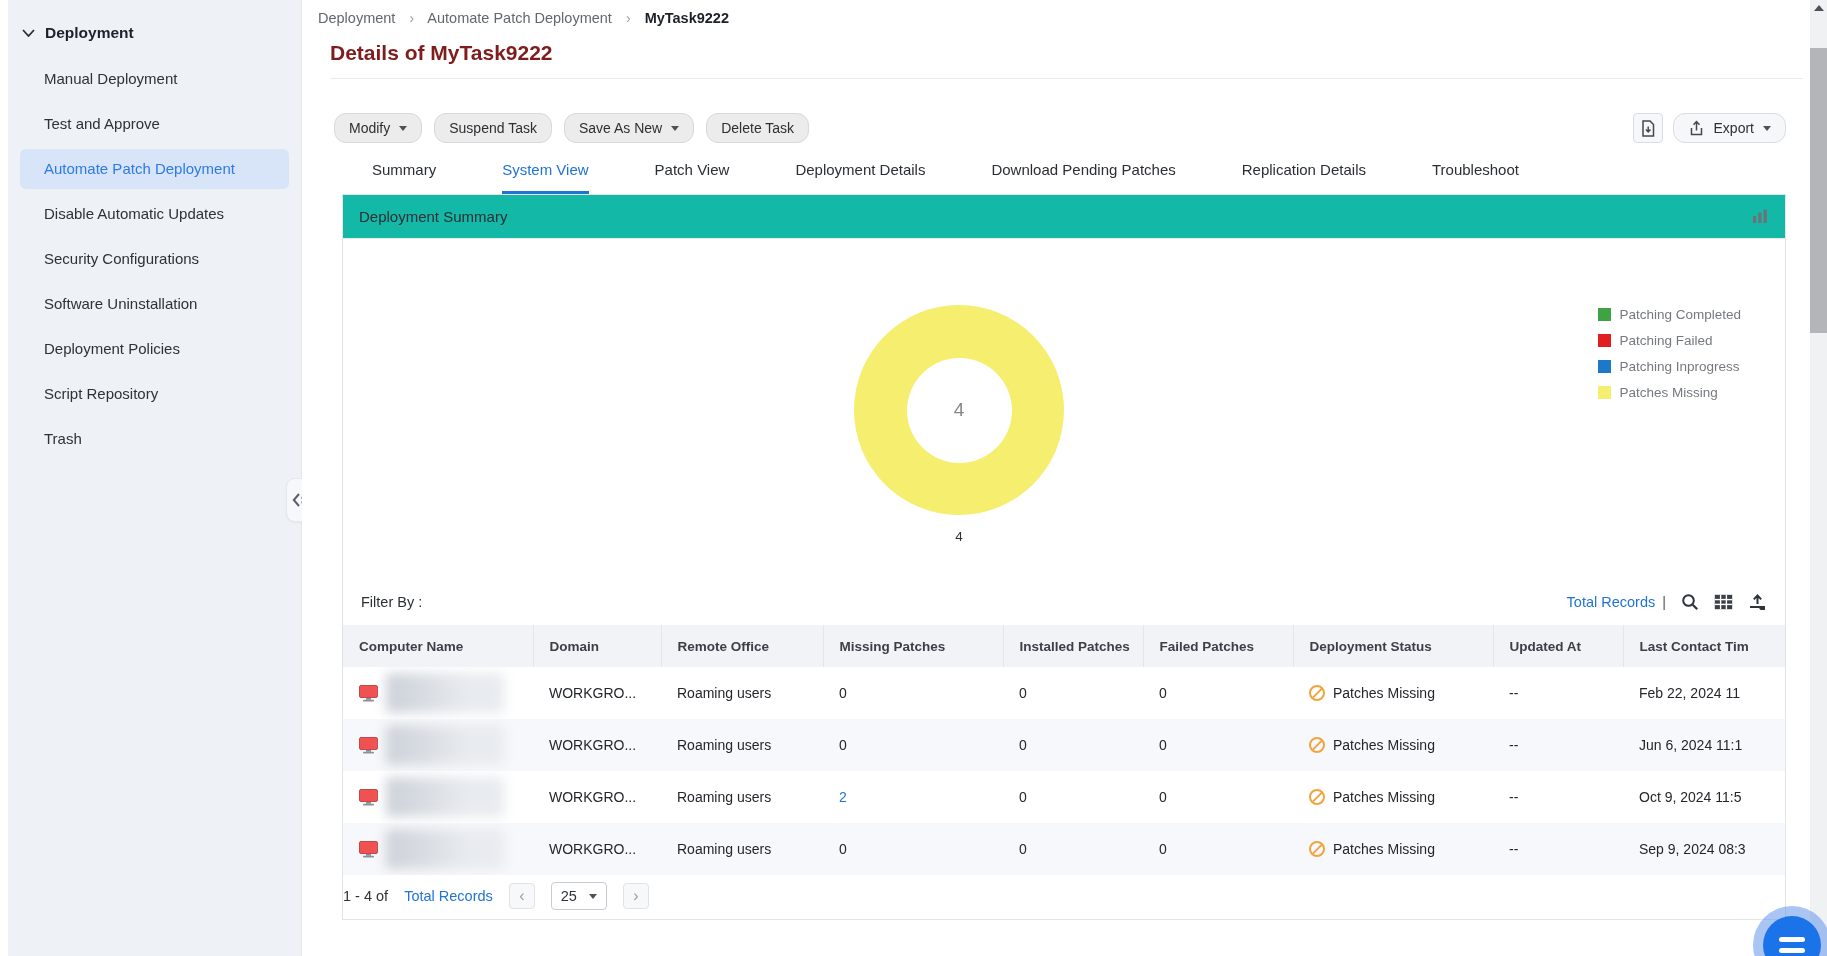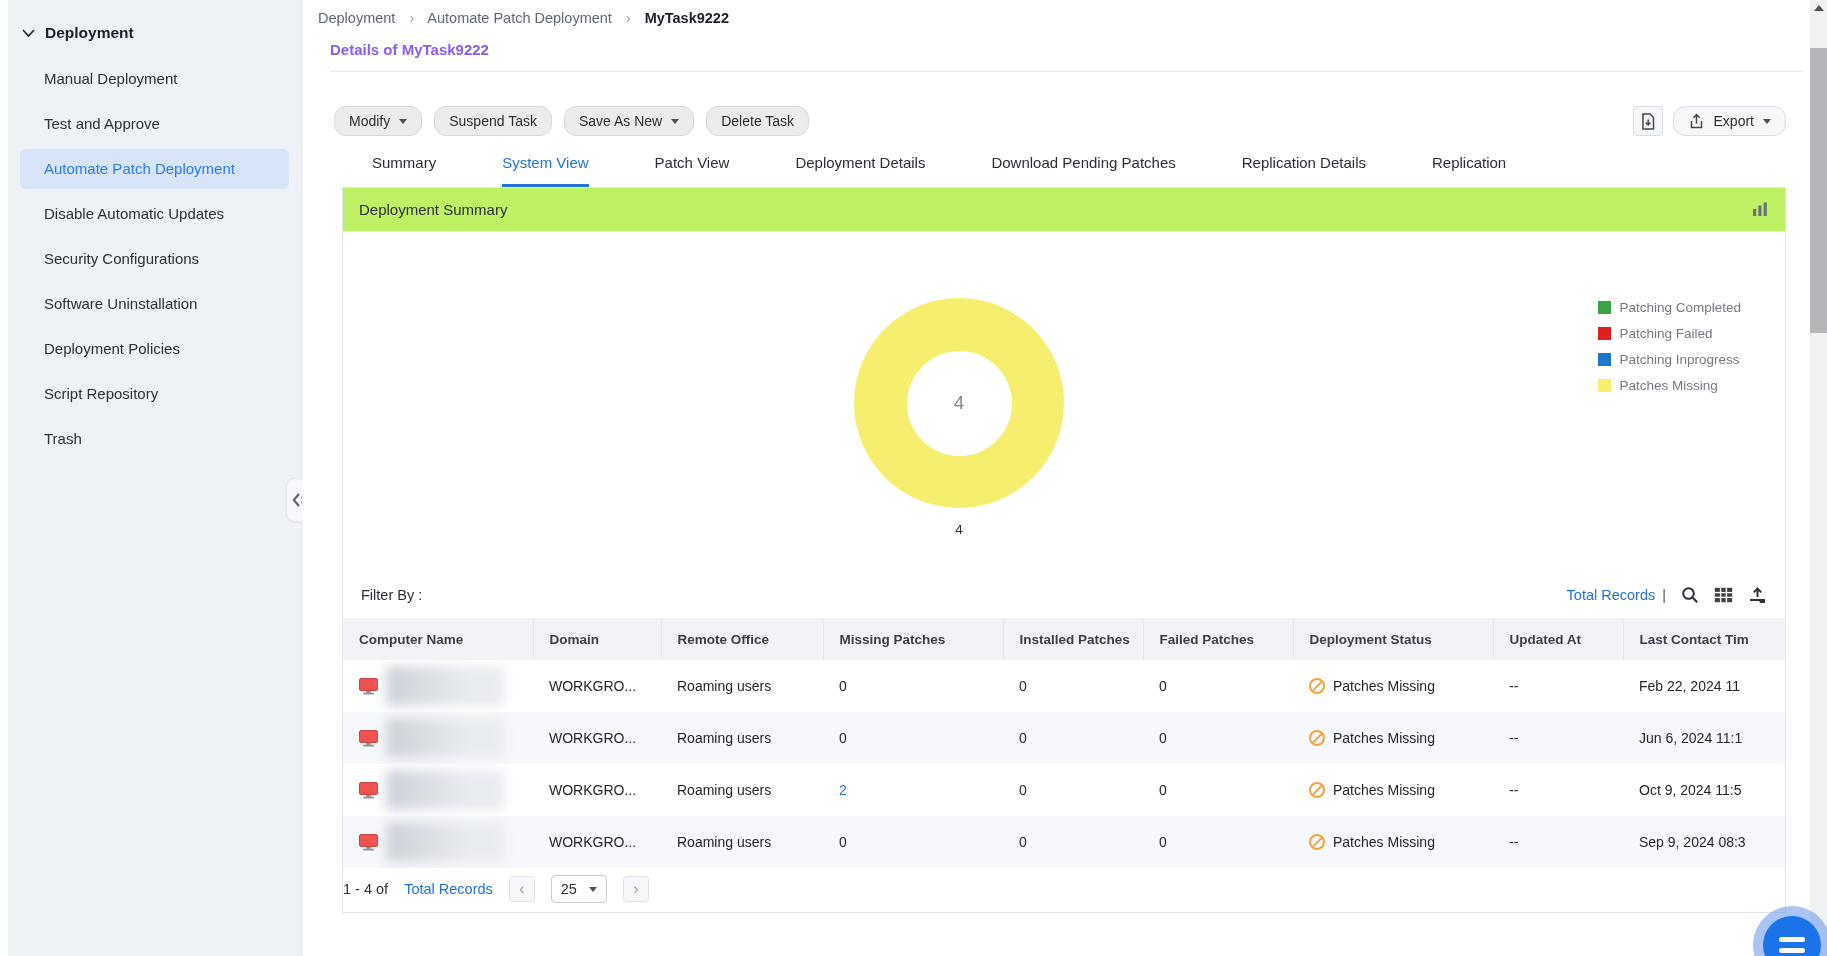--- a/index.html
+++ b/index.html
@@ -29,21 +29,21 @@
     display:flex; align-items:center; justify-content:center; cursor:pointer;
     box-shadow:0 1px 2px rgba(0,0,0,.05);
   }
 
   
   .main { position:absolute; left:302px; top:0; right:0; bottom:0; background:#fff; }
   .breadcrumb { padding:10px 0 0 16px; font-size:14.5px; color:#62676f; white-space:nowrap; }
   .breadcrumb .crumb { cursor:pointer; }
   .breadcrumb .sep { margin:0 10px; color:#9aa0a8; font-size:14px; }
   .breadcrumb .current { color:#1d2127; font-weight:700; }
-  .page-title { margin:15px 0 0 28px; font-size:15px; font-weight:700; color:#8b5cf6; }
+  .page-title { margin:15px 0 0 28px; font-size:21px; font-weight:700; color:#7f1d1d; }
   .title-divider { border:none; border-top:1px solid #e8eaee; margin:13px 24px 0 28px; }
 
   .toolbar { display:flex; align-items:center; margin:34px 41px 0 32px; height:30px; }
   .btn {
     background:#ececec; border:1px solid #d9d9d9; border-radius:12px; height:30px;
     padding:0 14px; margin-right:12px; font-size:14px; color:#2e2f34;
     display:inline-flex; align-items:center; gap:9px; cursor:pointer; font-family:inherit;
   }
   .caret { width:0; height:0; border-left:4.5px solid transparent; border-right:4.5px solid transparent; border-top:5px solid #4d5157; }
   .toolbar-right { margin-left:auto; display:flex; align-items:center; gap:10px; }
@@ -56,21 +56,21 @@
   .tabs { display:flex; gap:66px; margin:18px 0 0 70px; font-size:15px; color:#2b2e35; }
   .tab { padding-bottom:13px; cursor:pointer; border-bottom:3px solid transparent; white-space:nowrap; }
   .tab.active { color:#2173d6; border-bottom-color:#2173d6; }
 
   
   .panel {
     margin:0 41px 0 40px; border:1px solid #e1e4e9; background:#fff;
     height:726px; position:relative;
   }
   .panel-header {
-    height:44px; background:#bef264; border-bottom:1px solid #e8eaee;
+    height:44px; background:#14b8a6; border-bottom:1px solid #e8eaee;
     display:flex; align-items:center; justify-content:space-between;
     padding:0 16px; font-size:15px; color:#2c2f36;
   }
 
   .chart-area { height:340px; position:relative; }
   .donut {
     position:absolute; left:511px; top:66px; width:210px; height:210px; border-radius:50%;
     background:#f5ee6e; display:flex; align-items:center; justify-content:center; cursor:pointer;
   }
   .donut::after { content:''; position:absolute; width:105px; height:105px; background:#fff; border-radius:50%; }
@@ -211,21 +211,21 @@
     </div>
   </div>
 
   <div class="tabs" id="tabs">
       <div class="tab">Summary</div>
       <div class="tab active">System View</div>
       <div class="tab">Patch View</div>
       <div class="tab">Deployment Details</div>
       <div class="tab">Download Pending Patches</div>
       <div class="tab">Replication Details</div>
-      <div class="tab">Replication</div>
+      <div class="tab">Troubleshoot</div>
     </div>
 
   <section class="panel">
     <header class="panel-header">
       <span>Deployment Summary</span>
       <svg width="17" height="15" viewBox="0 0 17 15">
         <rect x="1" y="7" width="3.2" height="7" fill="#6d727a"></rect>
         <rect x="6.3" y="3.5" width="3.2" height="10.5" fill="#6d727a"></rect>
         <rect x="11.6" y="0.5" width="3.2" height="13.5" fill="#6d727a"></rect>
       </svg>

